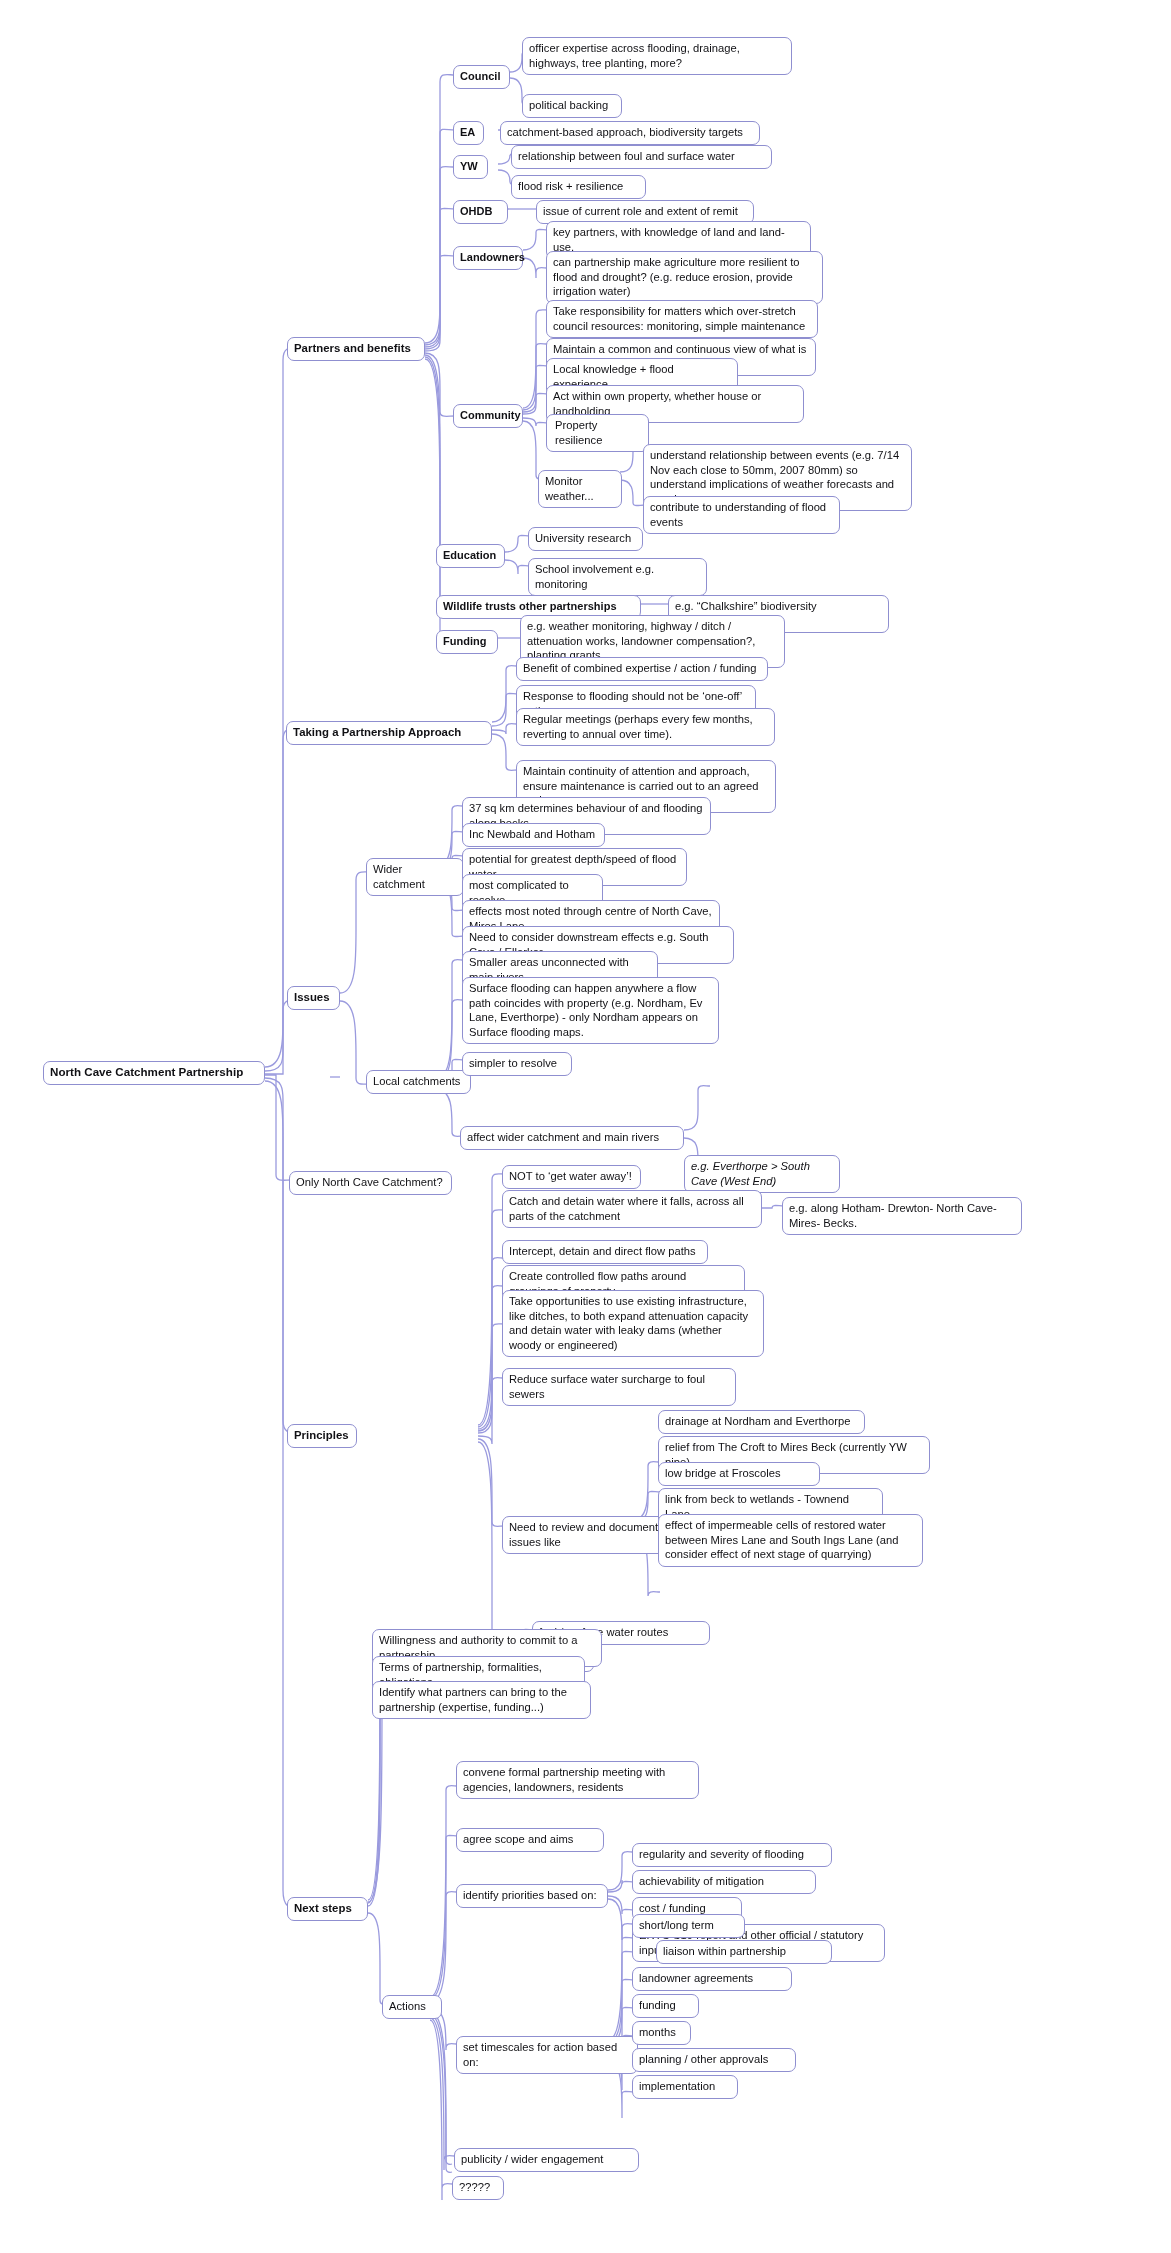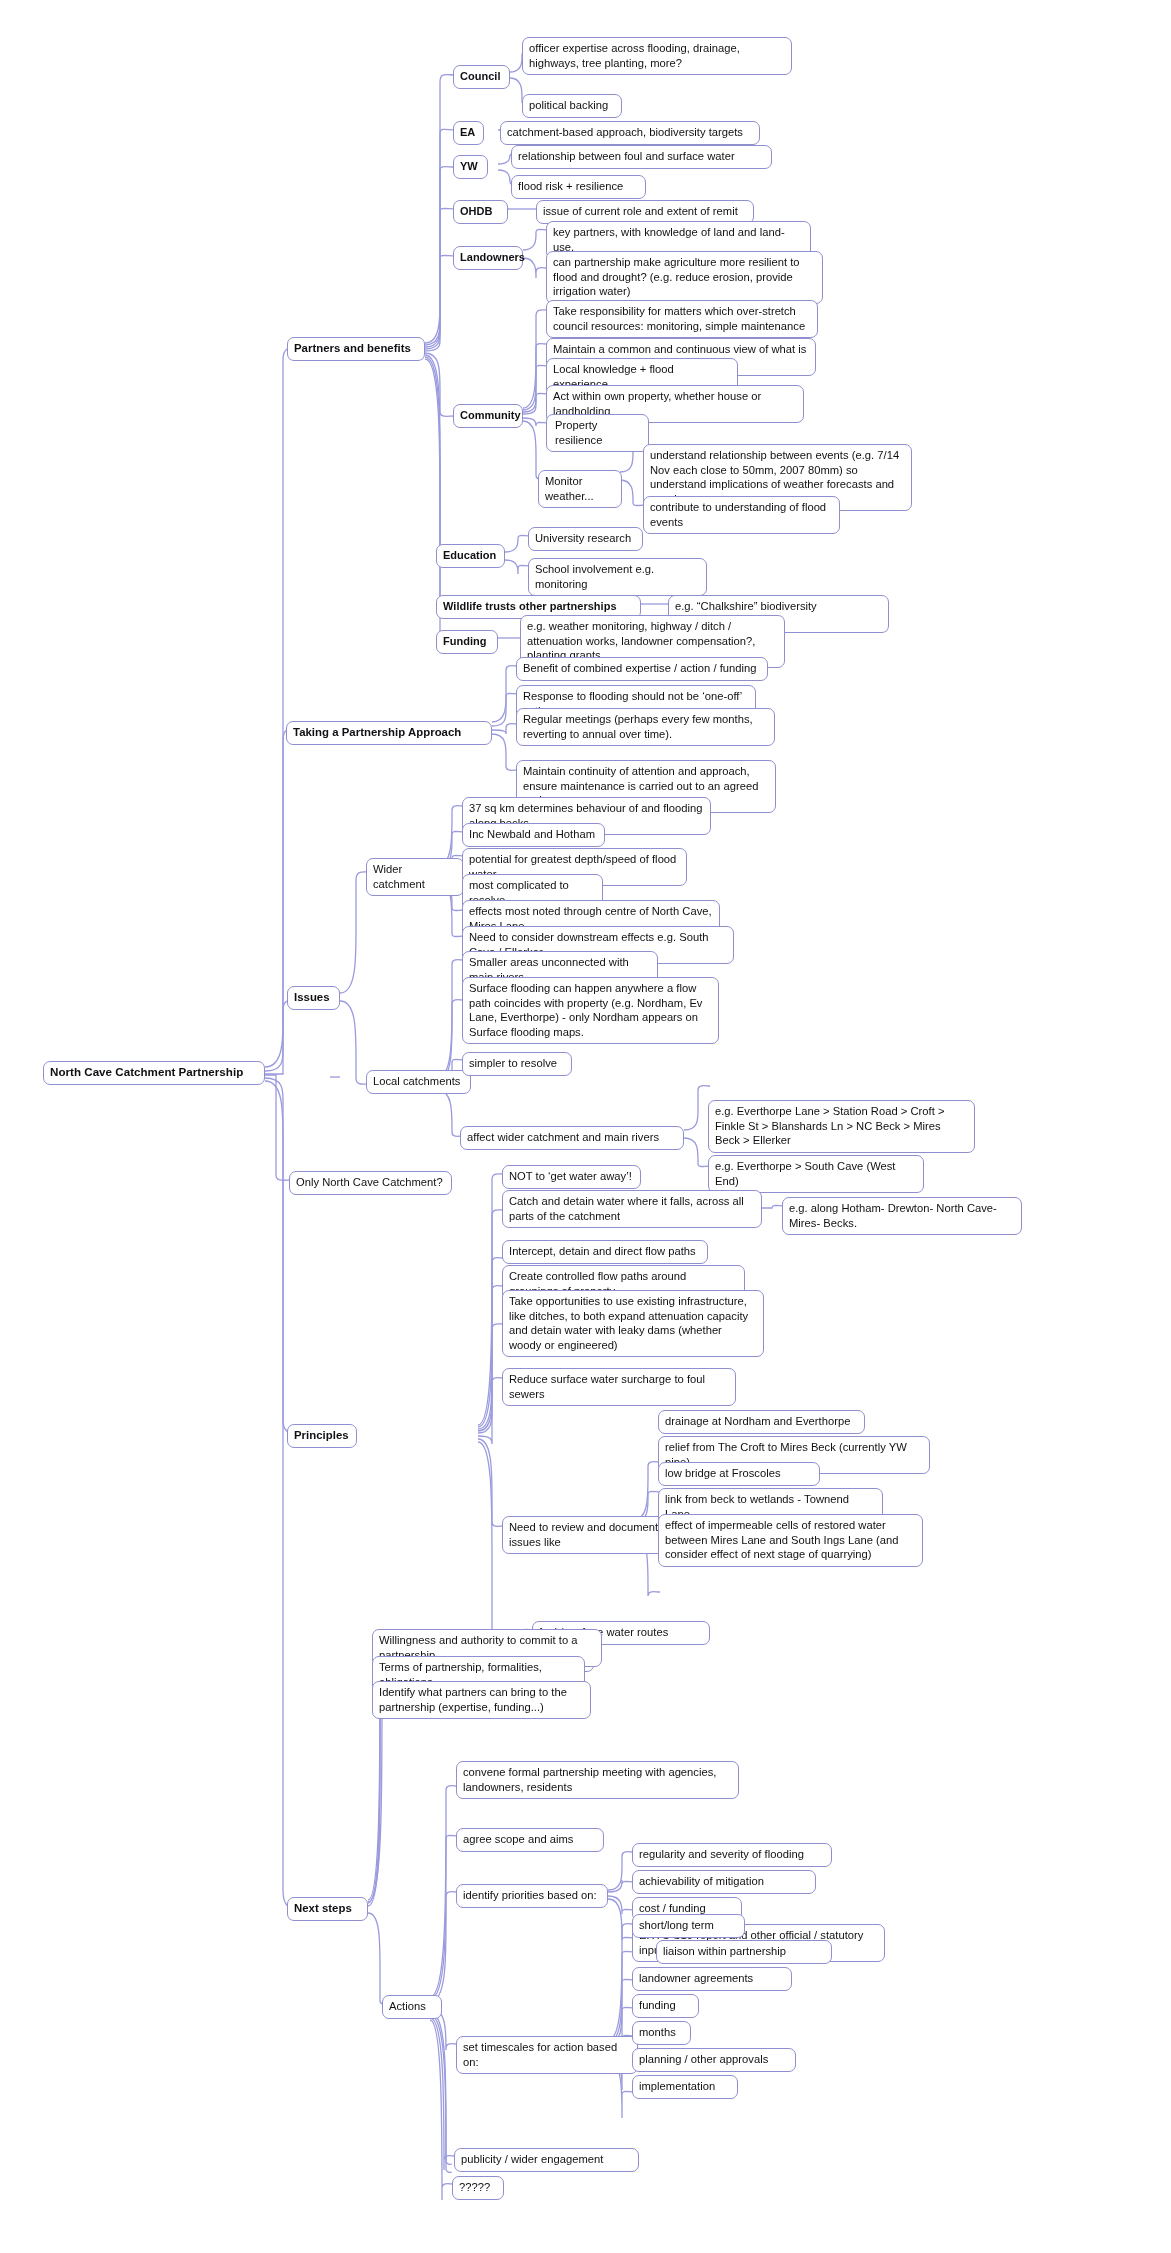--- a/index.html
+++ b/index.html
@@ -239,22 +239,21 @@
   <div class="node plain" style="left:462px; top:848px; width:225px;">potential for greatest depth/speed of flood water</div>
   <div class="node plain" style="left:462px; top:874px; width:141px;">most complicated to resolve</div>
   <div class="node plain" style="left:462px; top:900px; width:258px;">effects most noted through centre of North Cave, Mires Lane</div>
   <div class="node plain" style="left:462px; top:926px; width:272px;">Need to consider downstream effects e.g. South Cave / Ellerker</div>
 
   <div class="node plain" style="left:366px; top:1070px; width:105px;">Local catchments</div>
   <div class="node plain" style="left:462px; top:951px; width:196px;">Smaller areas unconnected with main rivers</div>
   <div class="node plain" style="left:462px; top:977px; width:257px;">Surface flooding can happen anywhere a flow path coincides with property (e.g. Nordham, Ev Lane, Everthorpe) - only Nordham appears on Surface flooding maps.</div>
   <div class="node plain" style="left:462px; top:1052px; width:110px;">simpler to resolve</div>
   <div class="node plain" style="left:460px; top:1126px; width:224px;">affect wider catchment and main rivers</div>
-  <div class="node plain" style="left:708px; top:1100px; width:267px;">e.g. Everthorpe Lane &gt; Station Road &gt; Croft &gt; Finkle St &gt; Blanshards Ln &gt; NC Beck &gt; Mires Beck &gt; Ellerker</div>
-  <div class="node plain" style="left:708px; top:1155px; width:216px;">e.g. Everthorpe &gt; South Cave (West End)</div>
+  <div class="node plain" style="left:684px; top:1155px; width:156px;font-style:italic;">e.g. Everthorpe &gt; South Cave (West End)</div>
 
   <div class="node plain" style="left:289px; top:1171px; width:163px;">Only North Cave Catchment?</div>
 
   <div class="node lvl1" style="left:287px; top:1424px; width:70px;">Principles</div>
   <div class="node plain" style="left:502px; top:1165px; width:139px;">NOT to ‘get water away’!</div>
   <div class="node plain" style="left:502px; top:1190px; width:260px;">Catch and detain water where it falls, across all parts of the catchment</div>
   <div class="node plain" style="left:782px; top:1197px; width:240px;">e.g. along Hotham- Drewton- North Cave- Mires- Becks.</div>
   <div class="node plain" style="left:502px; top:1240px; width:206px;">Intercept, detain and direct flow paths</div>
   <div class="node plain" style="left:502px; top:1265px; width:243px;">Create controlled flow paths around groupings of property</div>
   <div class="node plain" style="left:502px; top:1290px; width:262px;">Take opportunities to use existing infrastructure, like ditches, to both expand attenuation capacity and detain water with leaky dams (whether woody or engineered)</div>
@@ -269,21 +268,21 @@
   <div class="node plain" style="left:434px; top:1648px; width:96px;">Data exchange</div>
   <div class="node plain" style="left:532px; top:1621px; width:178px;">foul / surface water routes</div>
   <div class="node plain" style="left:532px; top:1648px; width:62px;">mapping</div>
 
   <div class="node lvl1" style="left:287px; top:1897px; width:81px;">Next steps</div>
   <div class="node plain" style="left:372px; top:1629px; width:230px;">Willingness and authority to commit to a partnership</div>
   <div class="node plain" style="left:372px; top:1656px; width:213px;">Terms of partnership, formalities, obligations</div>
   <div class="node plain" style="left:372px; top:1681px; width:219px;">Identify what partners can bring to the partnership (expertise, funding...)</div>
 
   <div class="node plain" style="left:382px; top:1995px; width:60px;">Actions</div>
-  <div class="node plain" style="left:456px; top:1761px; width:283px;">convene formal partnership meeting with agencies, landowners, residents</div>
+  <div class="node plain" style="left:456px; top:1761px; width:243px;">convene formal partnership meeting with agencies, landowners, residents</div>
   <div class="node plain" style="left:456px; top:1828px; width:148px;">agree scope and aims</div>
   <div class="node plain" style="left:456px; top:1884px; width:152px;">identify priorities based on:</div>
   <div class="node plain" style="left:632px; top:1843px; width:200px;">regularity and severity of flooding</div>
   <div class="node plain" style="left:632px; top:1870px; width:184px;">achievability of mitigation</div>
   <div class="node plain" style="left:632px; top:1897px; width:110px;">cost / funding</div>
   <div class="node plain" style="left:632px; top:1924px; width:253px;">ERYC S19 report and other official / statutory inputs</div>
 
   <div class="node plain" style="left:456px; top:2036px; width:182px;">set timescales for action based on:</div>
   <div class="node plain" style="left:632px; top:1914px; width:113px;">short/long term</div>
   <div class="node plain" style="left:656px; top:1940px; width:176px;">liaison within partnership</div>

